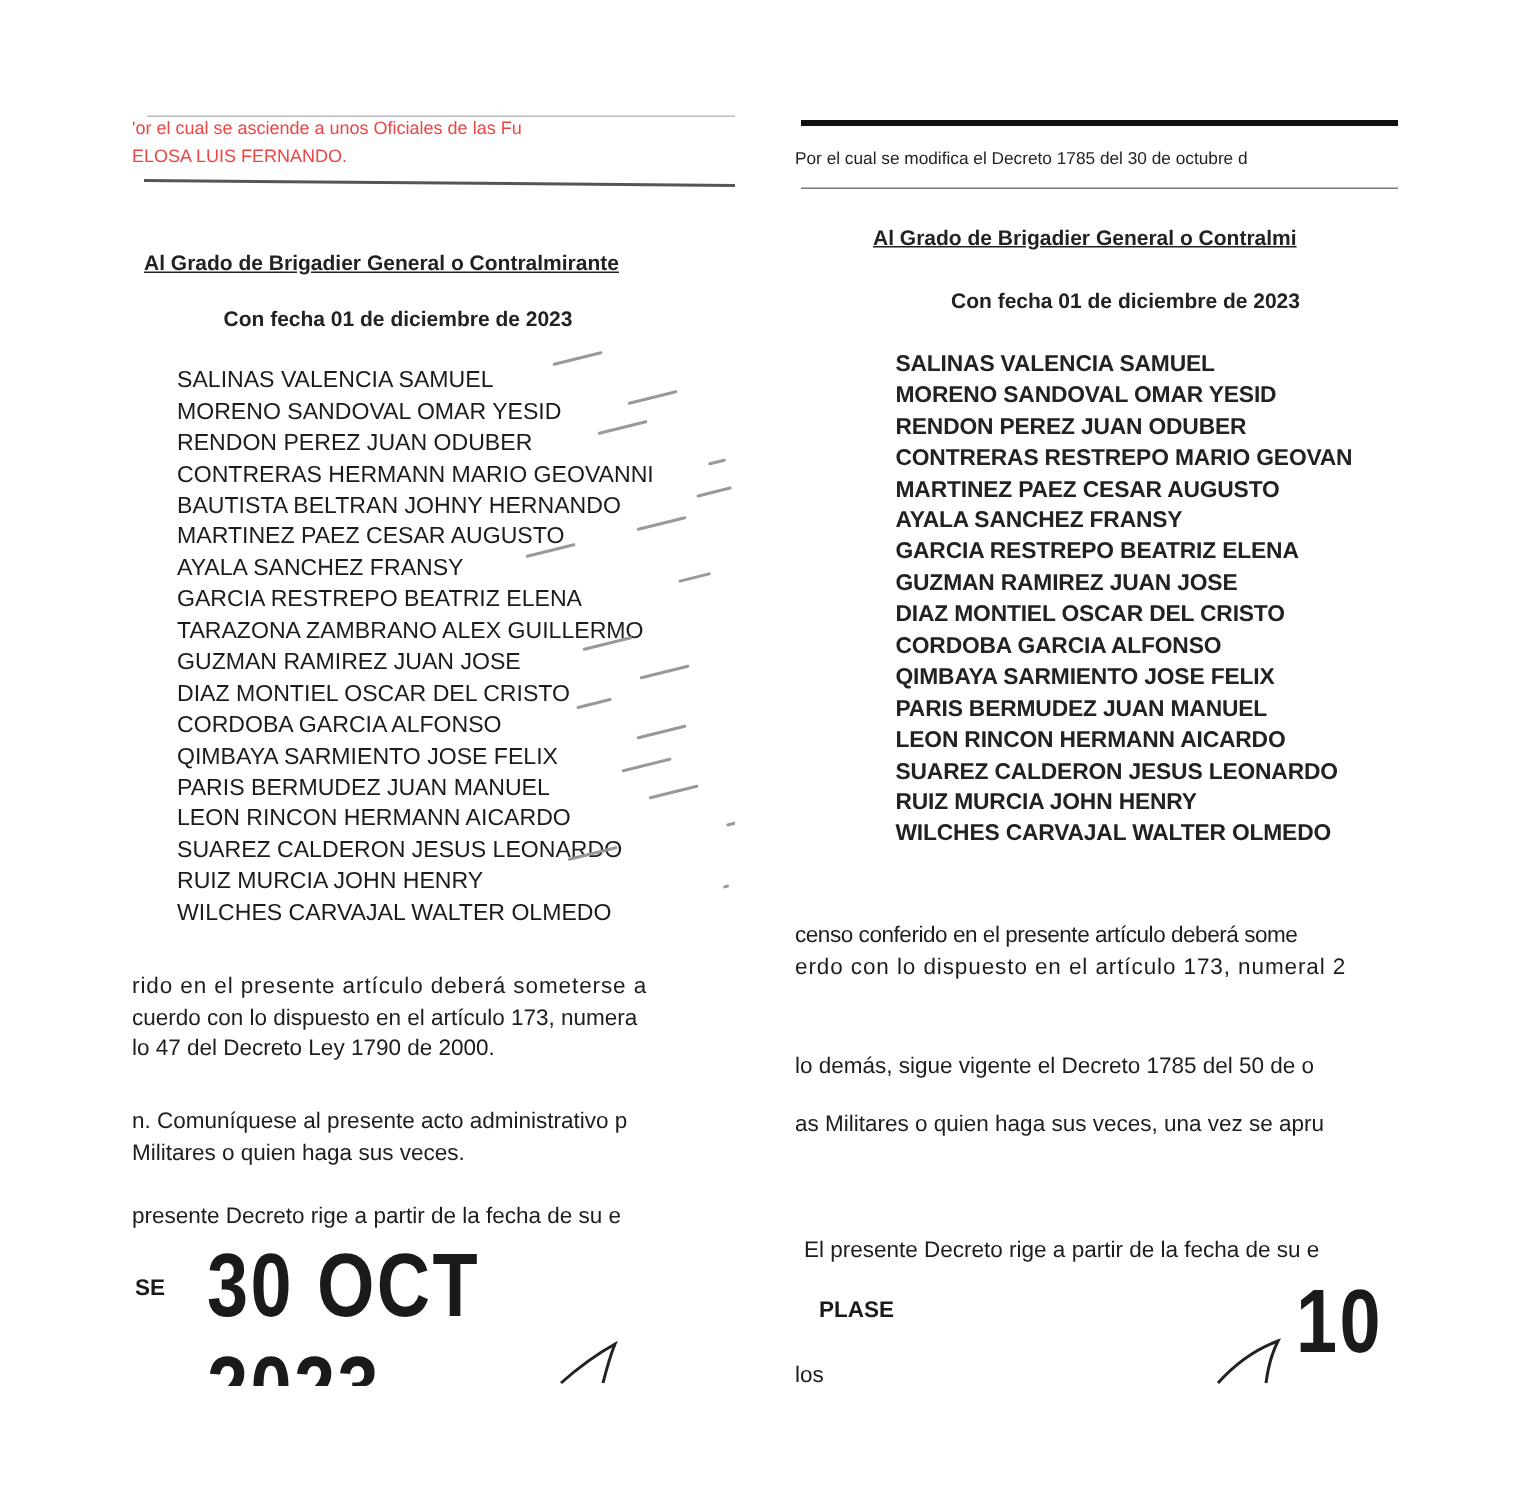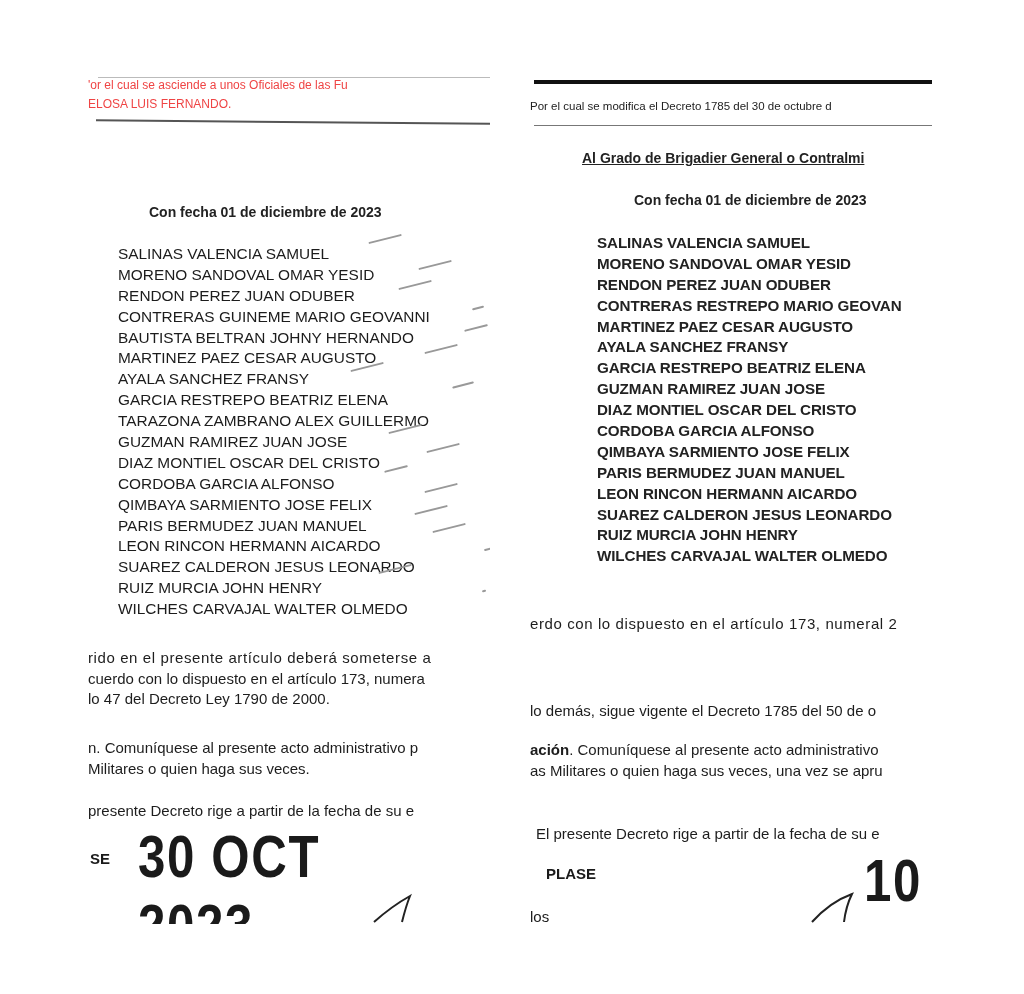--- a/index.html
+++ b/index.html
@@ -27,27 +27,28 @@
 </style>
 </head>
 <body>
 
 <div id="left" class="panel">
   <div class="hr" style="left:10px;top:13px;width:392px;height:1px;background:#bbb;"></div>
   <div class="abs header-line" style="left:0;top:14px;">'or el cual se asciende a unos Oficiales de las Fu</div>
   <div class="abs header-line" style="left:0;top:33px;">ELOSA LUIS FERNANDO.</div>
   <div class="hr" style="left:8px;top:57px;width:394px;height:1.5px;background:#555;transform:rotate(0.5deg);"></div>
 
+  <div class="abs heading" style="left:8px;top:103px;">Al Grado de Brigadier General o Contralmirante</div>
   <div class="abs date" style="left:61px;top:140px;">Con fecha 01 de diciembre de 2023</div>
 
   <div class="names" style="left:30px;top:180px;">
     <div>SALINAS VALENCIA SAMUEL</div>
     <div>MORENO SANDOVAL OMAR YESID</div>
     <div>RENDON PEREZ JUAN ODUBER</div>
-    <div>CONTRERAS GUINEME MARIO GEOVANNI</div>
+    <div>CONTRERAS HERMANN MARIO GEOVANNI</div>
     <div>BAUTISTA BELTRAN JOHNY HERNANDO</div>
     <div>MARTINEZ PAEZ CESAR AUGUSTO</div>
     <div>AYALA SANCHEZ FRANSY</div>
     <div>GARCIA RESTREPO BEATRIZ ELENA</div>
     <div>TARAZONA ZAMBRANO ALEX GUILLERMO</div>
     <div>GUZMAN RAMIREZ JUAN JOSE</div>
     <div>DIAZ MONTIEL OSCAR DEL CRISTO</div>
     <div>CORDOBA GARCIA ALFONSO</div>
     <div>QIMBAYA SARMIENTO JOSE FELIX</div>
     <div>PARIS BERMUDEZ JUAN MANUEL</div>
@@ -115,25 +116,25 @@
     <div>CORDOBA GARCIA ALFONSO</div>
     <div>QIMBAYA SARMIENTO JOSE FELIX</div>
     <div>PARIS BERMUDEZ JUAN MANUEL</div>
     <div>LEON RINCON HERMANN AICARDO</div>
     <div>SUAREZ CALDERON JESUS LEONARDO</div>
     <div>RUIZ MURCIA JOHN HENRY</div>
     <div>WILCHES CARVAJAL WALTER OLMEDO</div>
   </div>
 
   <div class="para" style="left:0;top:544px;">
+    <div style="letter-spacing:-0.3px;">censo conferido en el presente artículo deberá some</div>
     <div style="letter-spacing:0.6px;">erdo con lo dispuesto en el artículo 173, numeral 2</div>
   </div>
   <div class="para" style="left:0;top:631px;">lo demás, sigue vigente el Decreto 1785 del 50 de o</div>
   <div class="para" style="left:0;top:670px;">
-    <div><b>ación</b><span>. Comuníquese al presente acto administrativo</span></div>
     <div>as Militares o quien haga sus veces, una vez se apru</div>
   </div>
   <div class="para" style="left:6px;top:754px;">El presente Decreto rige a partir de la fecha de su e</div>
 
   <div class="abs" style="left:0;top:795px;font-size:15px;font-weight:bold;margin-left:16px;">PLASE</div>
   <div class="abs" style="left:0;top:838px;font-size:15px;font-weight:normal;">los</div>
   <div class="stamp" style="left:334px;top:776px;">10</div>
 
   <svg class="sig" style="left:280px;top:818px;" width="50" height="36" viewBox="0 0 50 36">
     <path d="M2 34 Q20 14 42 6 Q36 18 34 34" stroke="#222" stroke-width="2" fill="none"></path>

